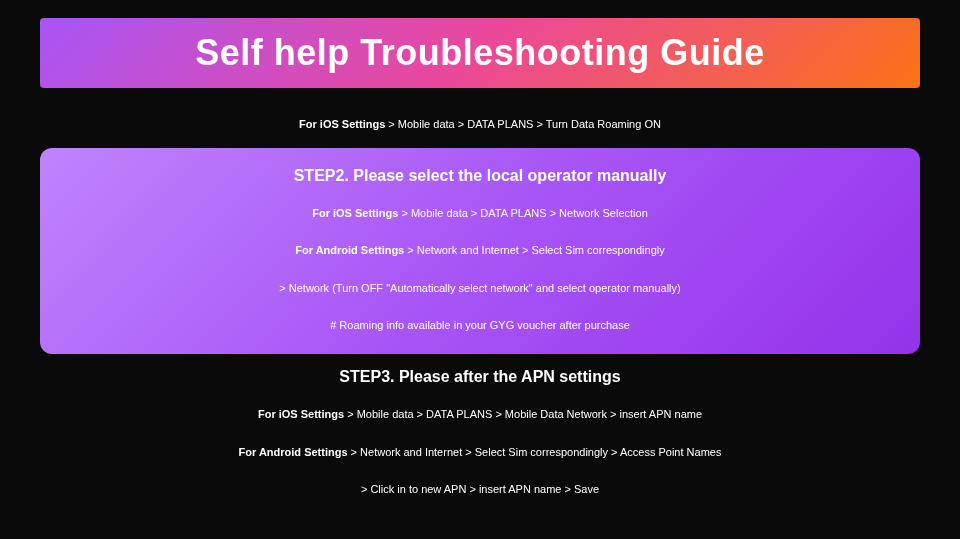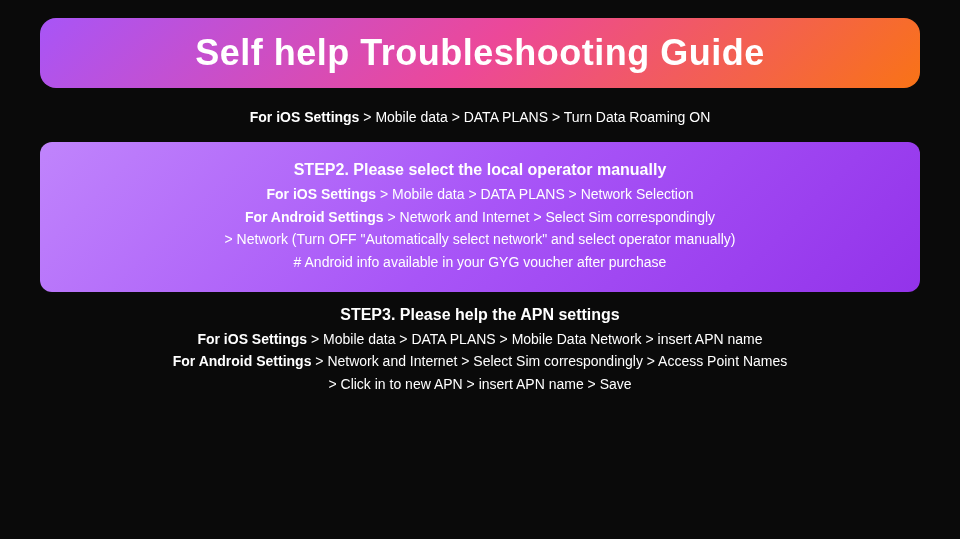--- a/index.html
+++ b/index.html
@@ -16,25 +16,25 @@
       display: flex;
       flex-direction: column;
       align-items: center;
       justify-content: flex-start;
       overflow: hidden;
       padding: 18px 40px 18px 40px;
     }
 
     .title-banner {
       background: linear-gradient(135deg, #a855f7, #ec4899, #f97316);
-      border-radius: 16px;
+      border-radius: 4px;
       padding: 14px 64px;
       width: 100%;
       text-align: center;
-      margin-bottom: 18px;
+      margin-bottom: 8px;
     }
 
     .title-text {
       color: white;
       font-size: 36px;
       font-weight: 900;
       letter-spacing: 0.5px;
     }
 
     .step-section {
@@ -52,22 +52,23 @@
 
     .step-title {
       color: white;
       font-size: 16px;
       font-weight: 800;
       margin-bottom: 4px;
     }
 
     .step-line {
       color: white;
-      font-size: 14px;
+      font-size: 11px;
       line-height: 1.6;
+      margin-top: 20px;
     }
 
     .bold-label {
       font-weight: 800;
     }
   </style>
 </head>
 <body>
 
 <div class="title-banner">
@@ -82,25 +83,25 @@
 
 <div class="step-section highlighted">
   <div class="step-title">STEP2. Please select the local operator manually</div>
   <div class="step-line">
     <span class="bold-label">For iOS Settings</span><span> &gt; Mobile data &gt; DATA PLANS &gt; Network Selection</span>
   </div>
   <div class="step-line">
     <span class="bold-label">For Android Settings</span><span> &gt; Network and Internet &gt; Select Sim correspondingly</span>
   </div>
   <div class="step-line">&gt; Network (Turn OFF "Automatically select network" and select operator manually)</div>
-  <div class="step-line"># Android info available in your GYG voucher after purchase</div>
+  <div class="step-line"># Roaming info available in your GYG voucher after purchase</div>
 </div>
 
 <div class="step-section">
-  <div class="step-title">STEP3. Please help the APN settings</div>
+  <div class="step-title">STEP3. Please after the APN settings</div>
   <div class="step-line">
     <span class="bold-label">For iOS Settings</span><span> &gt; Mobile data &gt; DATA PLANS &gt; Mobile Data Network &gt; insert APN name</span>
   </div>
   <div class="step-line">
     <span class="bold-label">For Android Settings</span><span> &gt; Network and Internet &gt; Select Sim correspondingly &gt; Access Point Names</span>
   </div>
   <div class="step-line">&gt; Click in to new APN &gt; insert APN name &gt; Save</div>
 </div>
 
 </body></html>

